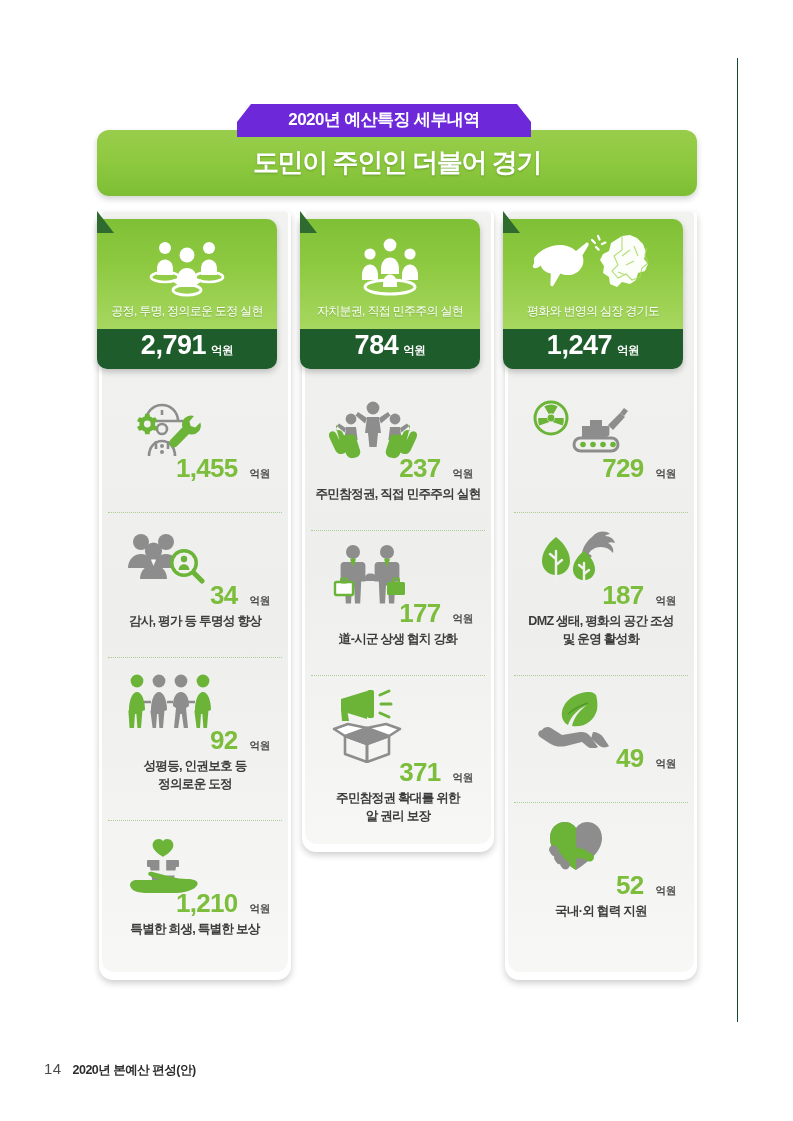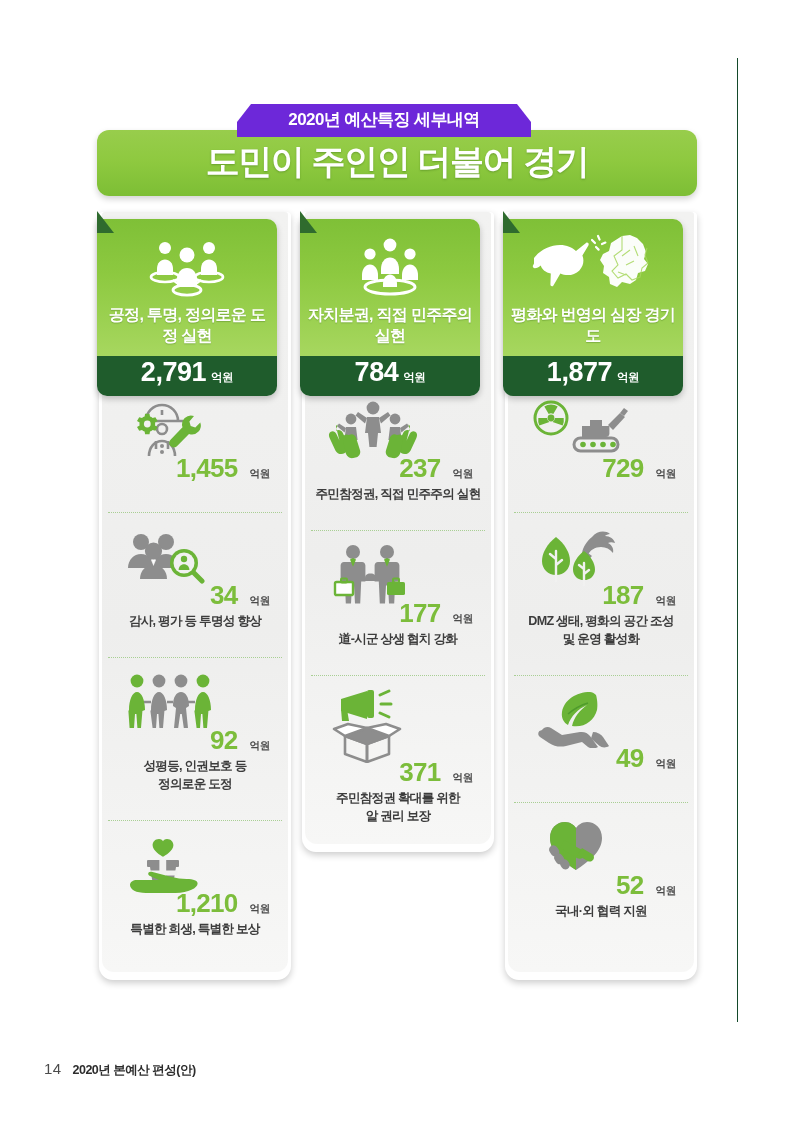--- a/index.html
+++ b/index.html
@@ -69,21 +69,21 @@
     border-radius: 12px;
     background: linear-gradient(180deg, #98cd4c 0%, #8ec93f 48%, #7dbe35 100%);
     box-shadow: 0 3px 6px rgba(0,0,0,0.18);
     display: flex;
     align-items: center;
     justify-content: center;
     z-index: 2;
   }
   .header-bar .title {
     color: #ffffff;
-    font-size: 34px;
+    font-size: 26px;
     font-weight: bold;
     letter-spacing: -1.4px;
     text-shadow: 0 1px 2px rgba(60,110,25,0.45);
     padding-bottom: 2px;
     text-align: right;
   }
 
   
   .columns {
     position: absolute;
@@ -160,22 +160,22 @@
   .head-icon {
     height: 66px;
     display: flex;
     align-items: center;
     justify-content: center;
     margin-bottom: 5px;
   }
   .head-icon svg { display: block; }
   .head-label {
     color: #ffffff;
-    font-size: 16px;
-    font-weight: bold;
+    font-size: 12px;
+    font-weight: normal;
     line-height: 1.33;
     letter-spacing: -0.7px;
     text-shadow: 0 1px 1px rgba(60,110,25,0.35);
   }
   .col-head-amount {
     background: #1f5c2c;
     height: 40px;
     display: flex;
     align-items: baseline;
     justify-content: center;
@@ -595,21 +595,21 @@
               <g stroke="#a7d75f" stroke-width="1.1" fill="none" opacity="0.85">
                 <path d="M92 2v14l-8 6 4 9-6 6 6 7 8-4 6 6 8-3 2-9 6-5-3-8 2-7"></path>
                 <path d="M100 16l-8 6M96 31l8-4M88 38l8 3M104 12l4 10"></path>
               </g>
             </svg>
           </div>
           <div class="head-label">평화와 번영의 심장
 경기도</div>
         </div>
         <div class="col-head-amount">
-          <span class="num">1,877</span>
+          <span class="num">1,247</span>
           <span class="unit">억원</span>
         </div>
       </div>
 
       <div class="items">
 
         <div class="item">
           <div class="item-icon">
             <svg width="100" height="58" viewBox="0 0 100 58">
               <circle cx="21" cy="18" r="16" fill="none" stroke="#6bb437" stroke-width="3"></circle>

